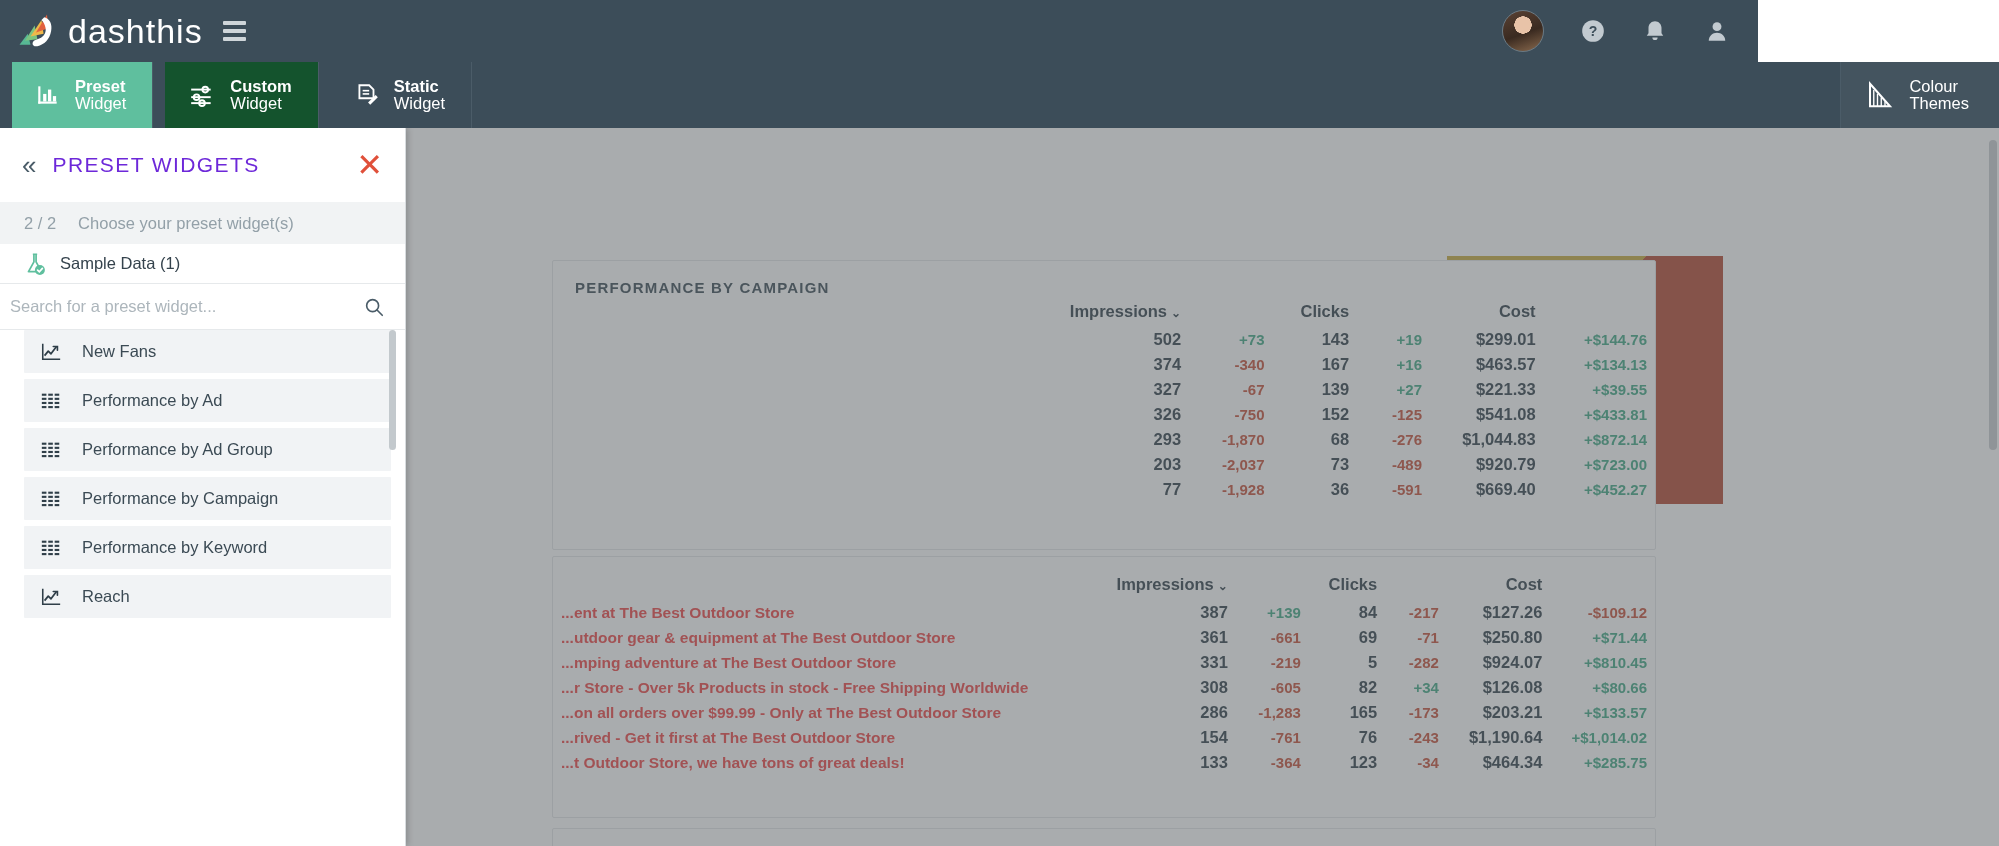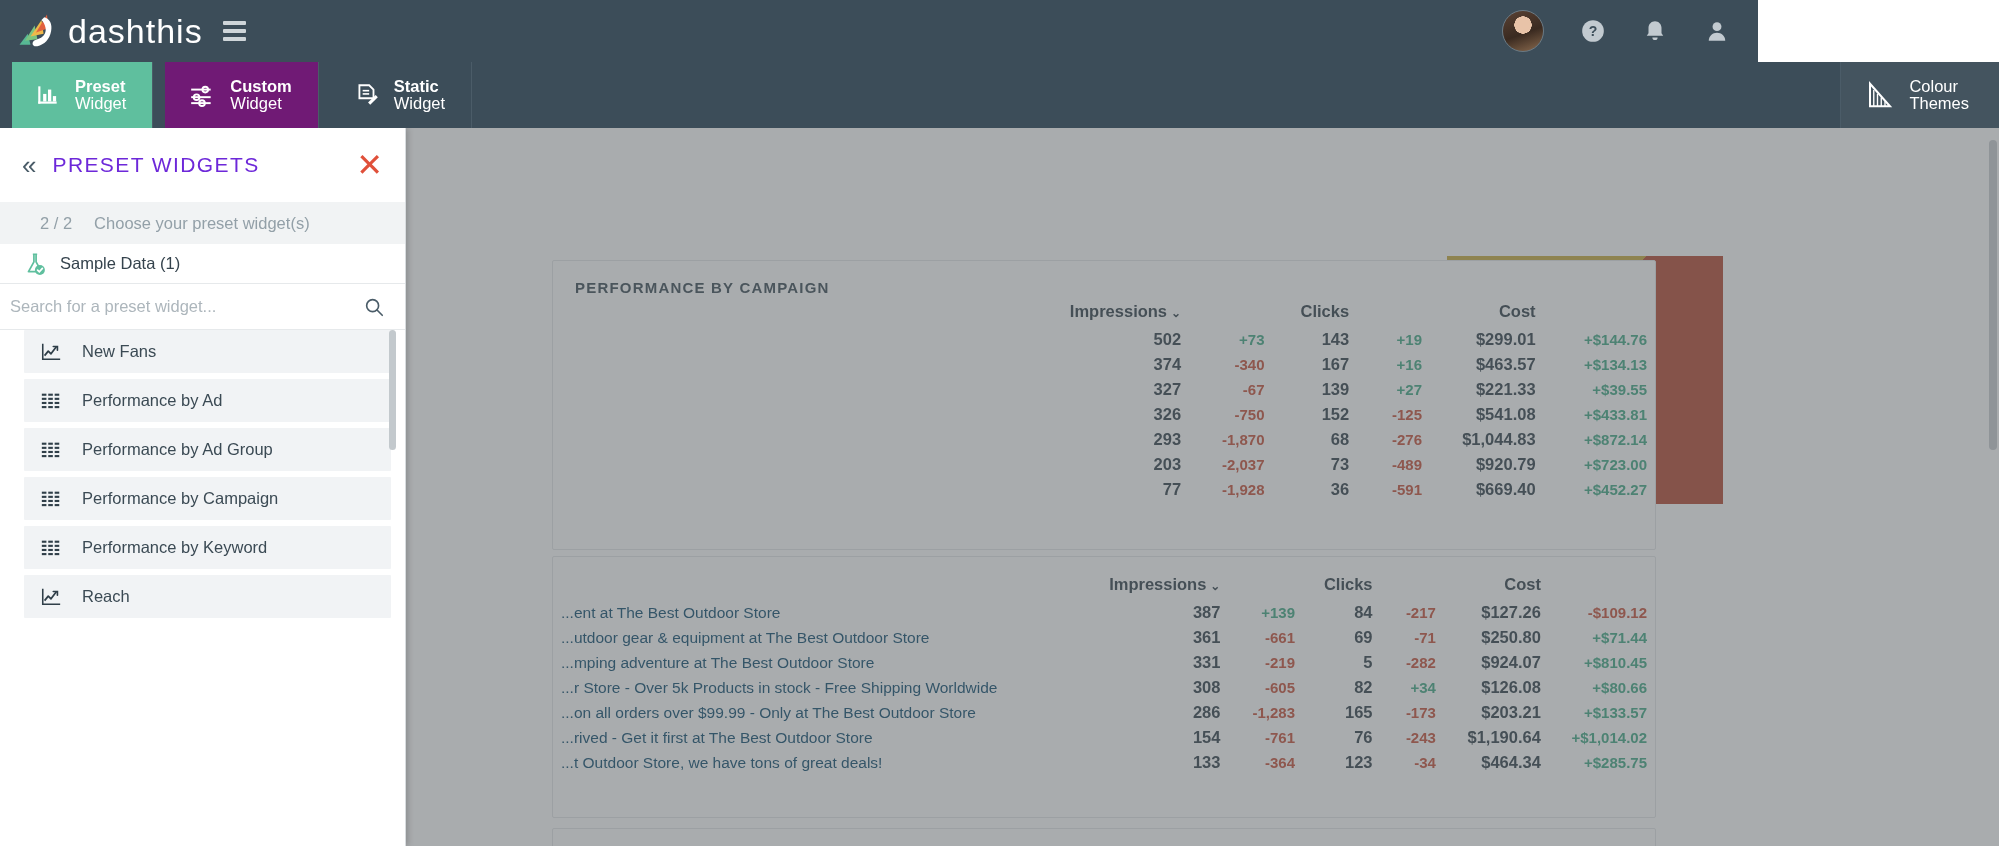--- a/index.html
+++ b/index.html
@@ -53,23 +53,23 @@
   }
   table.dash-table th.lbl { text-align:left; }
   table.dash-table td {
     padding:3px 8px;
     text-align:right;
     font-weight:700;
     white-space:nowrap;
   }
   table.dash-table td.lbl {
     text-align:left;
-    font-weight:400;
+    font-weight:700;
     font-size:15.5px;
-    color:#0c4a6e;
+    color:#ef4444;
     max-width:640px;
     overflow:hidden;
     text-overflow:ellipsis;
   }
   td.delta { font-size:15px; font-weight:700; }
   .up   { color:#3fa884; }
   .down { color:#c64f38; }
   .chev { font-size:12px; margin-left:4px; color:#2f3e48; }
 
   .cta-line {
@@ -139,21 +139,21 @@
   .wtab {
     display:flex; align-items:center; gap:13px;
     padding:0 26px 0 22px;
     height:66px;
     color:#ffffff;
     border-right:1px solid #4b5c68;
     cursor:pointer;
     margin-left:12px;
   }
   .wtab.active { background:#5fbf9e; }
-  .wtab.dim    { background:#701a75; }
+  .wtab.dim    { background:#14532d; }
   .wtab .two-line { line-height:1.05; }
   .wtab .l1 { font-size:16.5px; font-weight:700; display:block; }
   .wtab .l2 { font-size:16.5px; font-weight:400; display:block; }
   .wtab svg { flex:0 0 auto; }
 
   #colour-themes {
     position:absolute; right:0; top:0; height:66px;
     display:flex; align-items:center; gap:14px;
     padding:0 30px 0 24px;
     border-left:1px solid #4b5c68;
@@ -192,21 +192,21 @@
     font-size:21px; letter-spacing:1.4px; color:#6d28d9; font-weight:400;
   }
   #close-x {
     position:absolute; right:22px; top:50%; transform:translateY(-50%);
     font-size:32px; color:#e0503a; cursor:pointer; line-height:1; font-weight:300;
   }
   #step-bar {
     height:42px; flex:0 0 auto;
     background:#f1f3f4;
     display:flex; align-items:center;
-    padding-left:40px;
+    padding-left:24px;
     gap:22px;
     color:#93a0a8; font-size:16.5px;
   }
   #step-count { color:#93a0a8; }
   #datasource-row {
     height:40px; flex:0 0 auto;
     display:flex; align-items:center; gap:12px;
     padding-left:22px;
     border-bottom:1px solid #e6e9eb;
     cursor:pointer;

